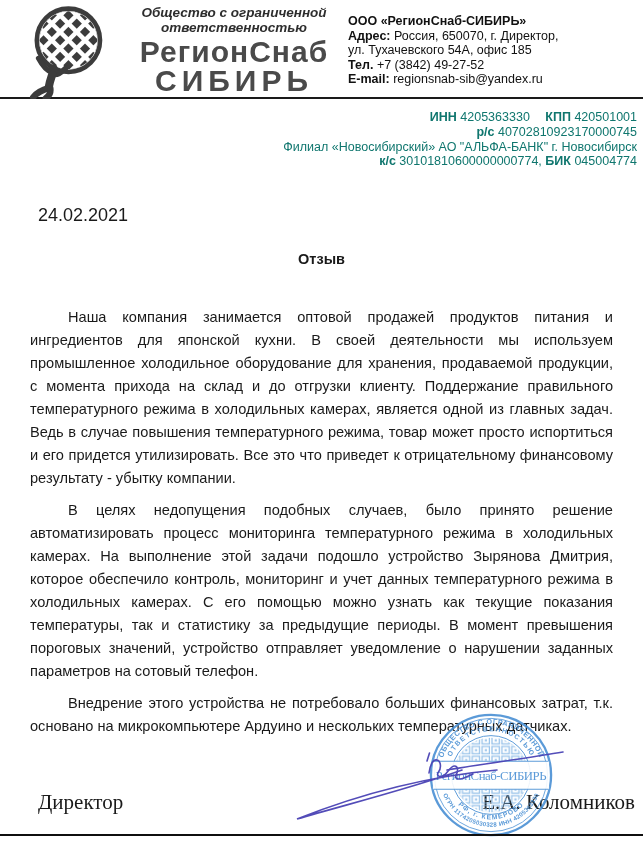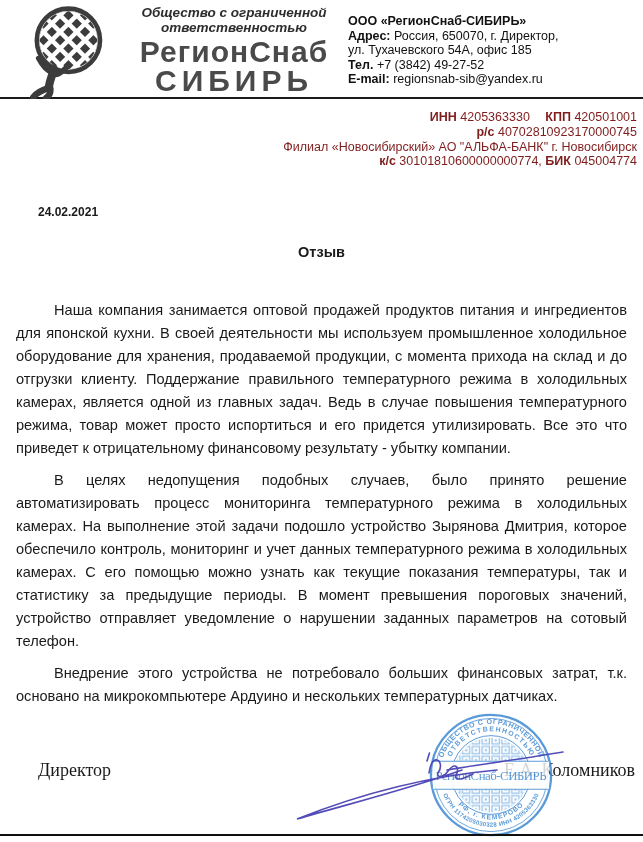--- a/index.html
+++ b/index.html
@@ -6,28 +6,28 @@
   body{width:643px;height:842px;position:relative;overflow:hidden;
        font-family:"Liberation Sans",sans-serif;color:#1a1a1a;}
   .header{display:flex;align-items:flex-start;padding:5px 6px 0 8px;height:97px;box-sizing:border-box;}
   .logo{width:110px;height:94px;flex:none;}
   .brand{width:228px;text-align:center;color:#4a4a4a;margin-left:2px;}
   .brand .otype{font-size:13.5px;line-height:15px;font-style:italic;font-weight:600;color:#2d2d2d;}
   .brand .b1{font-size:30px;font-weight:700;letter-spacing:1px;line-height:29px;margin-top:2px;}
   .brand .b2{font-size:30px;font-weight:800;letter-spacing:5px;line-height:29px;}
   .contacts{flex:1;font-size:12.5px;line-height:14.6px;padding-top:9px;color:#111;}
   .divider{border-top:2px solid #1a1a1a;}
-  .bank{text-align:right;padding:11px 6px 0 0;font-size:12.5px;line-height:14.8px;color:#7f1d1d;}
+  .bank{text-align:right;padding:11px 6px 0 0;font-size:12.5px;line-height:14.8px;color:#0f766e;}
   .gap{margin-left:12px;}
-  .date{margin:36px 0 0 38px;font-weight:700;font-size:12px;}
+  .date{margin:36px 0 0 38px;font-weight:400;font-size:18px;}
   .title{text-align:center;margin-top:25px;font-weight:700;font-size:14.5px;}
-  .bodytext{padding:0 16px;margin-top:39px;font-size:14.6px;line-height:23px;text-align:justify;}
+  .bodytext{padding:0 30px;margin-top:39px;font-size:14.6px;line-height:23px;text-align:justify;}
   .bodytext p{margin:0 0 9px 0;text-indent:38px;}
   .sigrow{display:flex;justify-content:space-between;align-items:flex-start;
-          font-family:"Liberation Serif",serif;font-size:18px;
+          font-family:"Liberation Serif",serif;font-size:21px;
           padding:0 8px 0 38px;margin-top:52px;}
   .stamp{position:absolute;left:427px;top:711px;width:128px;height:128px;}
   .sigover{position:absolute;left:0;top:0;width:643px;height:842px;pointer-events:none;}
   .bottomline{position:absolute;left:0;top:834px;width:643px;height:2px;background:#0f0f0f;}
   b{font-weight:700;}
 </style>
 </head>
 <body>
 
 <div class="header">

